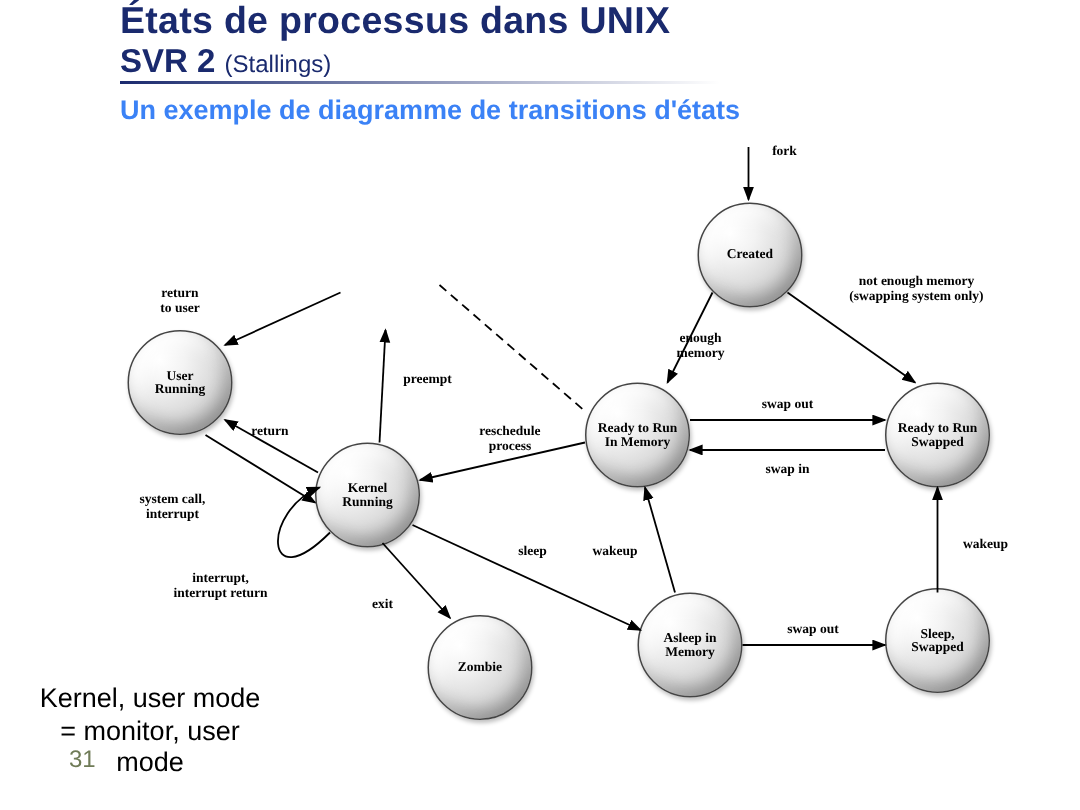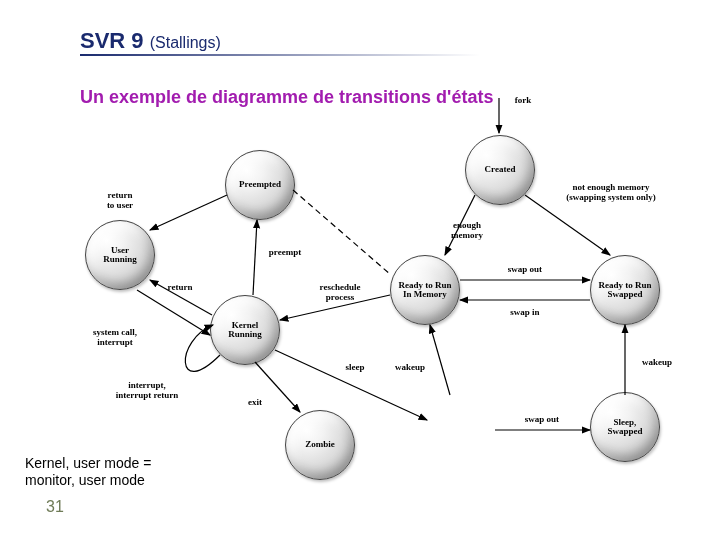--- a/index.html
+++ b/index.html
@@ -32,27 +32,26 @@
     position:absolute;left:80px;top:28px;
     font-size:22px;font-weight:700;color:var(--title);
   }
   .title-sub small{font-size:16px;font-weight:400;color:var(--title);margin-top:18px;}
   .title-rule{
     position:absolute;left:80px;top:54px;width:400px;height:2px;
     background:linear-gradient(to right,var(--title),rgba(26,42,110,0));
   }
   .subtitle{
     position:absolute;left:80px;top:64px;
-    font-size:18px;font-weight:700;color:#a21caf;
+    font-size:18px;font-weight:700;color:#3b82f6;
     line-height:1.1;
-    margin-top:24px;
   }
   .note{
     position:absolute;left:25px;top:455px;width:150px;
-    font-size:14px;color:#000;line-height:1.2;
+    font-size:18px;color:#000;line-height:1.2;text-align:center;
   }
   .pagenum{
     position:absolute;left:46px;top:498px;
     font-size:16px;color:var(--pagenum);
   }
   .diagram{
     position:absolute;left:55px;top:100px;
     width:640px;height:380px;
   }
   
@@ -73,47 +72,48 @@
     overflow:visible;
   }
   .elabel{
     font:700 9px "Times New Roman",serif;fill:#000;text-anchor:middle;
   }
 </style>
 </head>
 <body>
 
 <div class="page">
+  <div class="title">États de processus dans UNIX</div>
   <div class="title-sub">
-    <span>SVR 9 </span><small>(Stallings)</small>
+    <span>SVR 2 </span><small>(Stallings)</small>
   </div>
   <div class="title-rule"></div>
   <div class="subtitle">
     <span>Un exemple de diagramme de transitions d'états</span><br>
   </div>
 
   <div class="diagram">
 
     <div class="node" style="left:30px;top:120px">
         <span>User<br>Running</span>
       </div>
     <div class="node" style="left:155px;top:195px">
         <span>Kernel<br>Running</span>
       </div>
-    <div class="node" style="left:170px;top:50px">
-        <span>Preempted</span>
-      </div>
     <div class="node" style="left:230px;top:310px">
         <span>Zombie</span>
       </div>
     <div class="node" style="left:410px;top:35px">
         <span>Created</span>
       </div>
     <div class="node" style="left:335px;top:155px">
         <span>Ready to Run<br>In Memory</span>
+      </div>
+    <div class="node" style="left:370px;top:295px">
+        <span>Asleep in<br>Memory</span>
       </div>
     <div class="node" style="left:535px;top:155px">
         <span>Ready to Run<br>Swapped</span>
       </div>
     <div class="node" style="left:535px;top:292px">
         <span>Sleep,<br>Swapped</span>
       </div>
 
     <svg class="edges">
       <defs>

